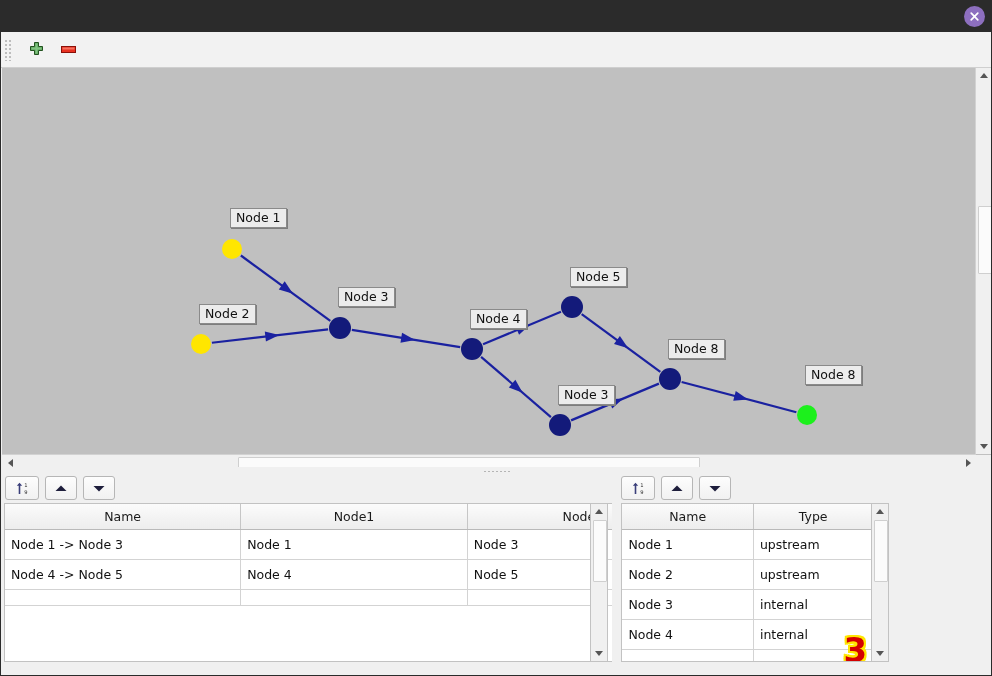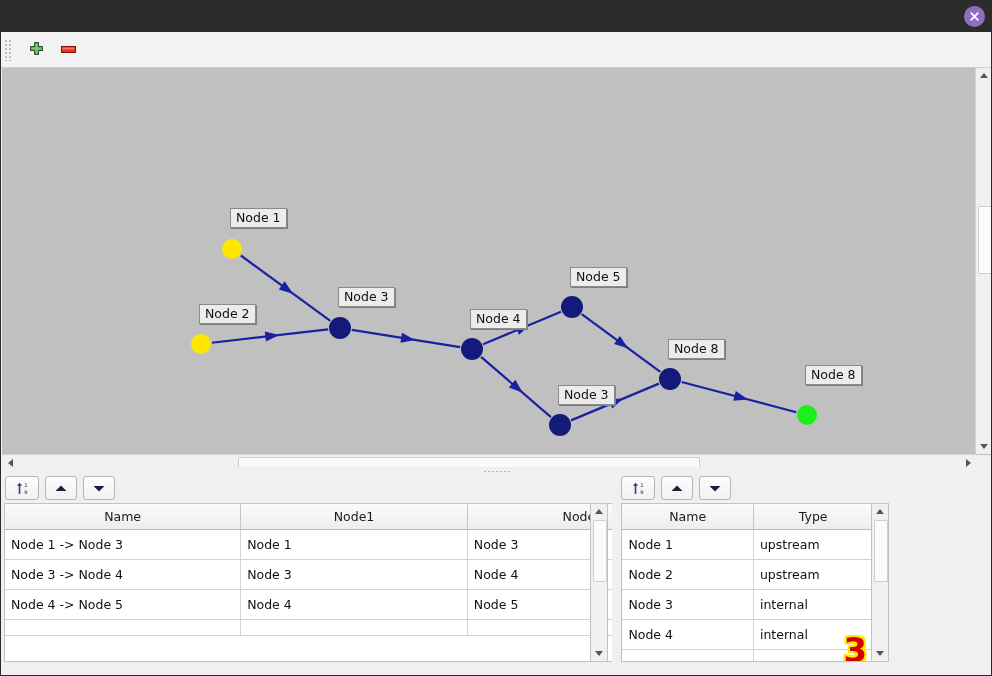--- a/index.html
+++ b/index.html
@@ -360,25 +360,20 @@
                 <th style="border-right: none;">Node2</th>
               </tr>
             </thead>
           <tbody id="reaches-body">
               <tr>
                 <td>Node 1 -&gt; Node 3</td>
                 <td>Node 1</td>
                 <td style="border-right: none;">Node 3</td>
               </tr>
               <tr>
-                <td>Node 3 -&gt; Node 4</td>
-                <td>Node 3</td>
-                <td style="border-right: none;">Node 4</td>
-              </tr>
-              <tr>
                 <td>Node 4 -&gt; Node 5</td>
                 <td>Node 4</td>
                 <td style="border-right: none;">Node 5</td>
               </tr>
               <tr class="filler">
                 <td>&nbsp;</td>
                 <td>&nbsp;</td>
                 <td style="border-right: none;">&nbsp;</td>
               </tr>
             </tbody>

